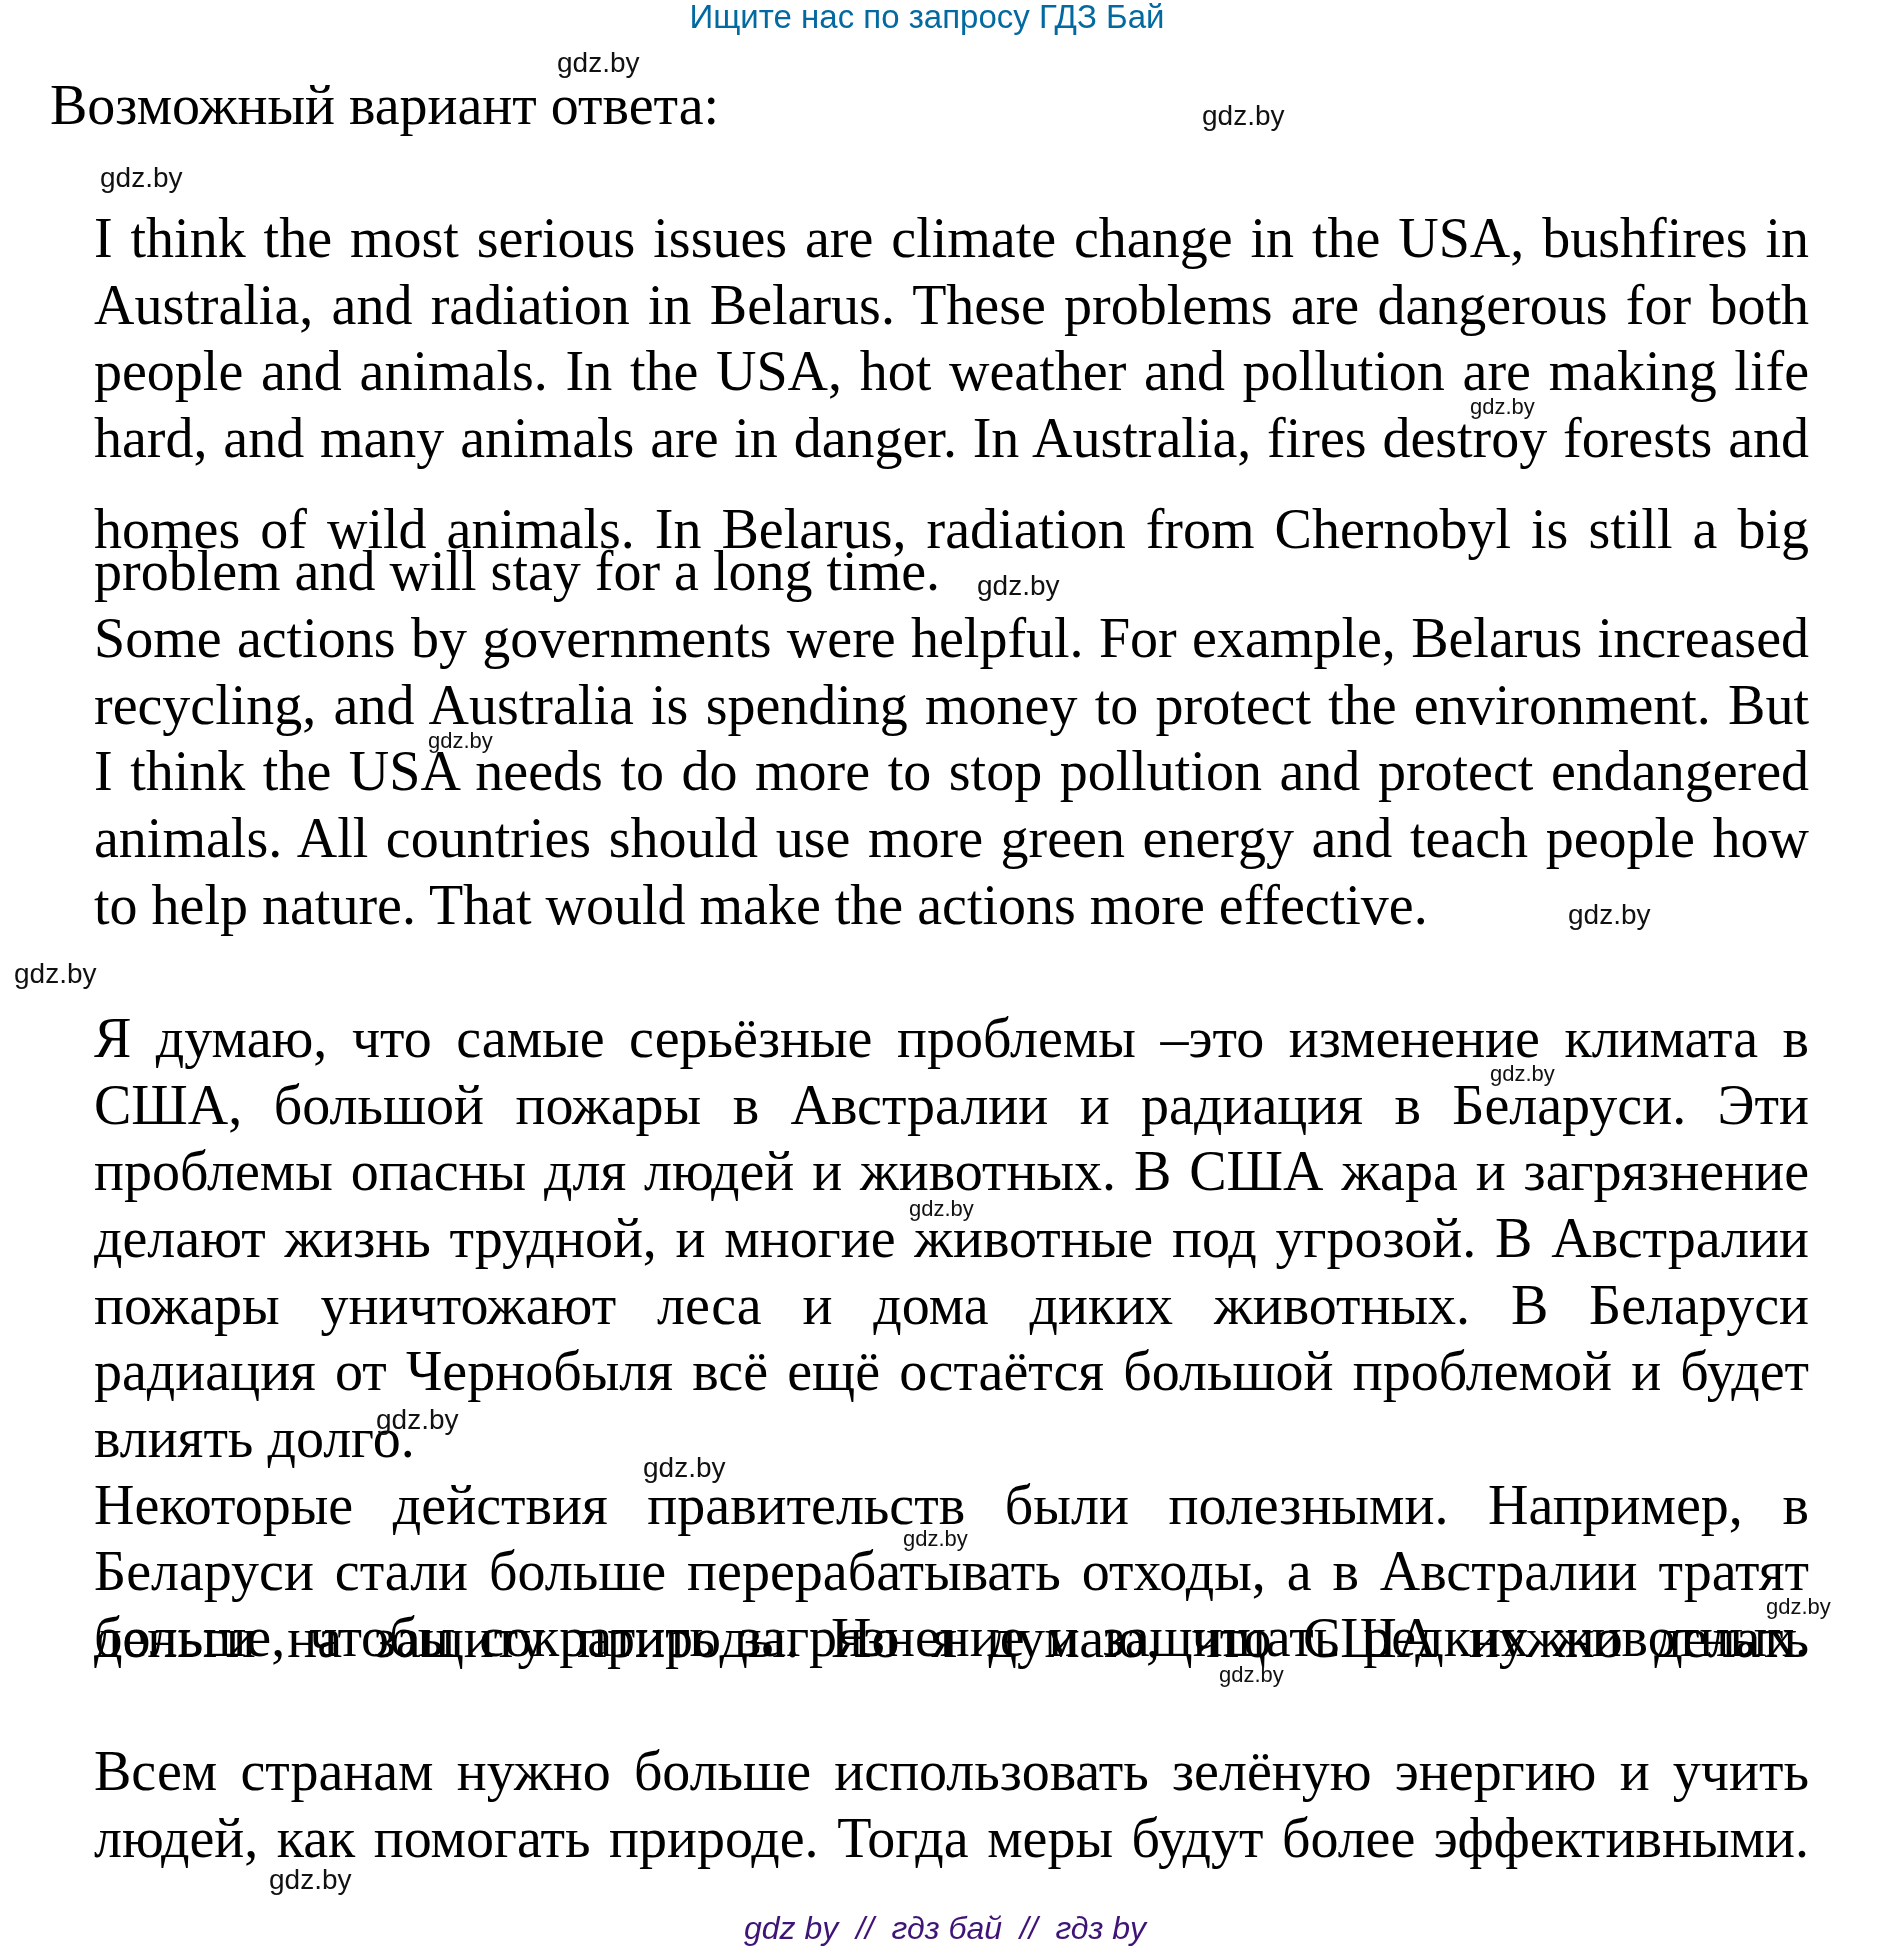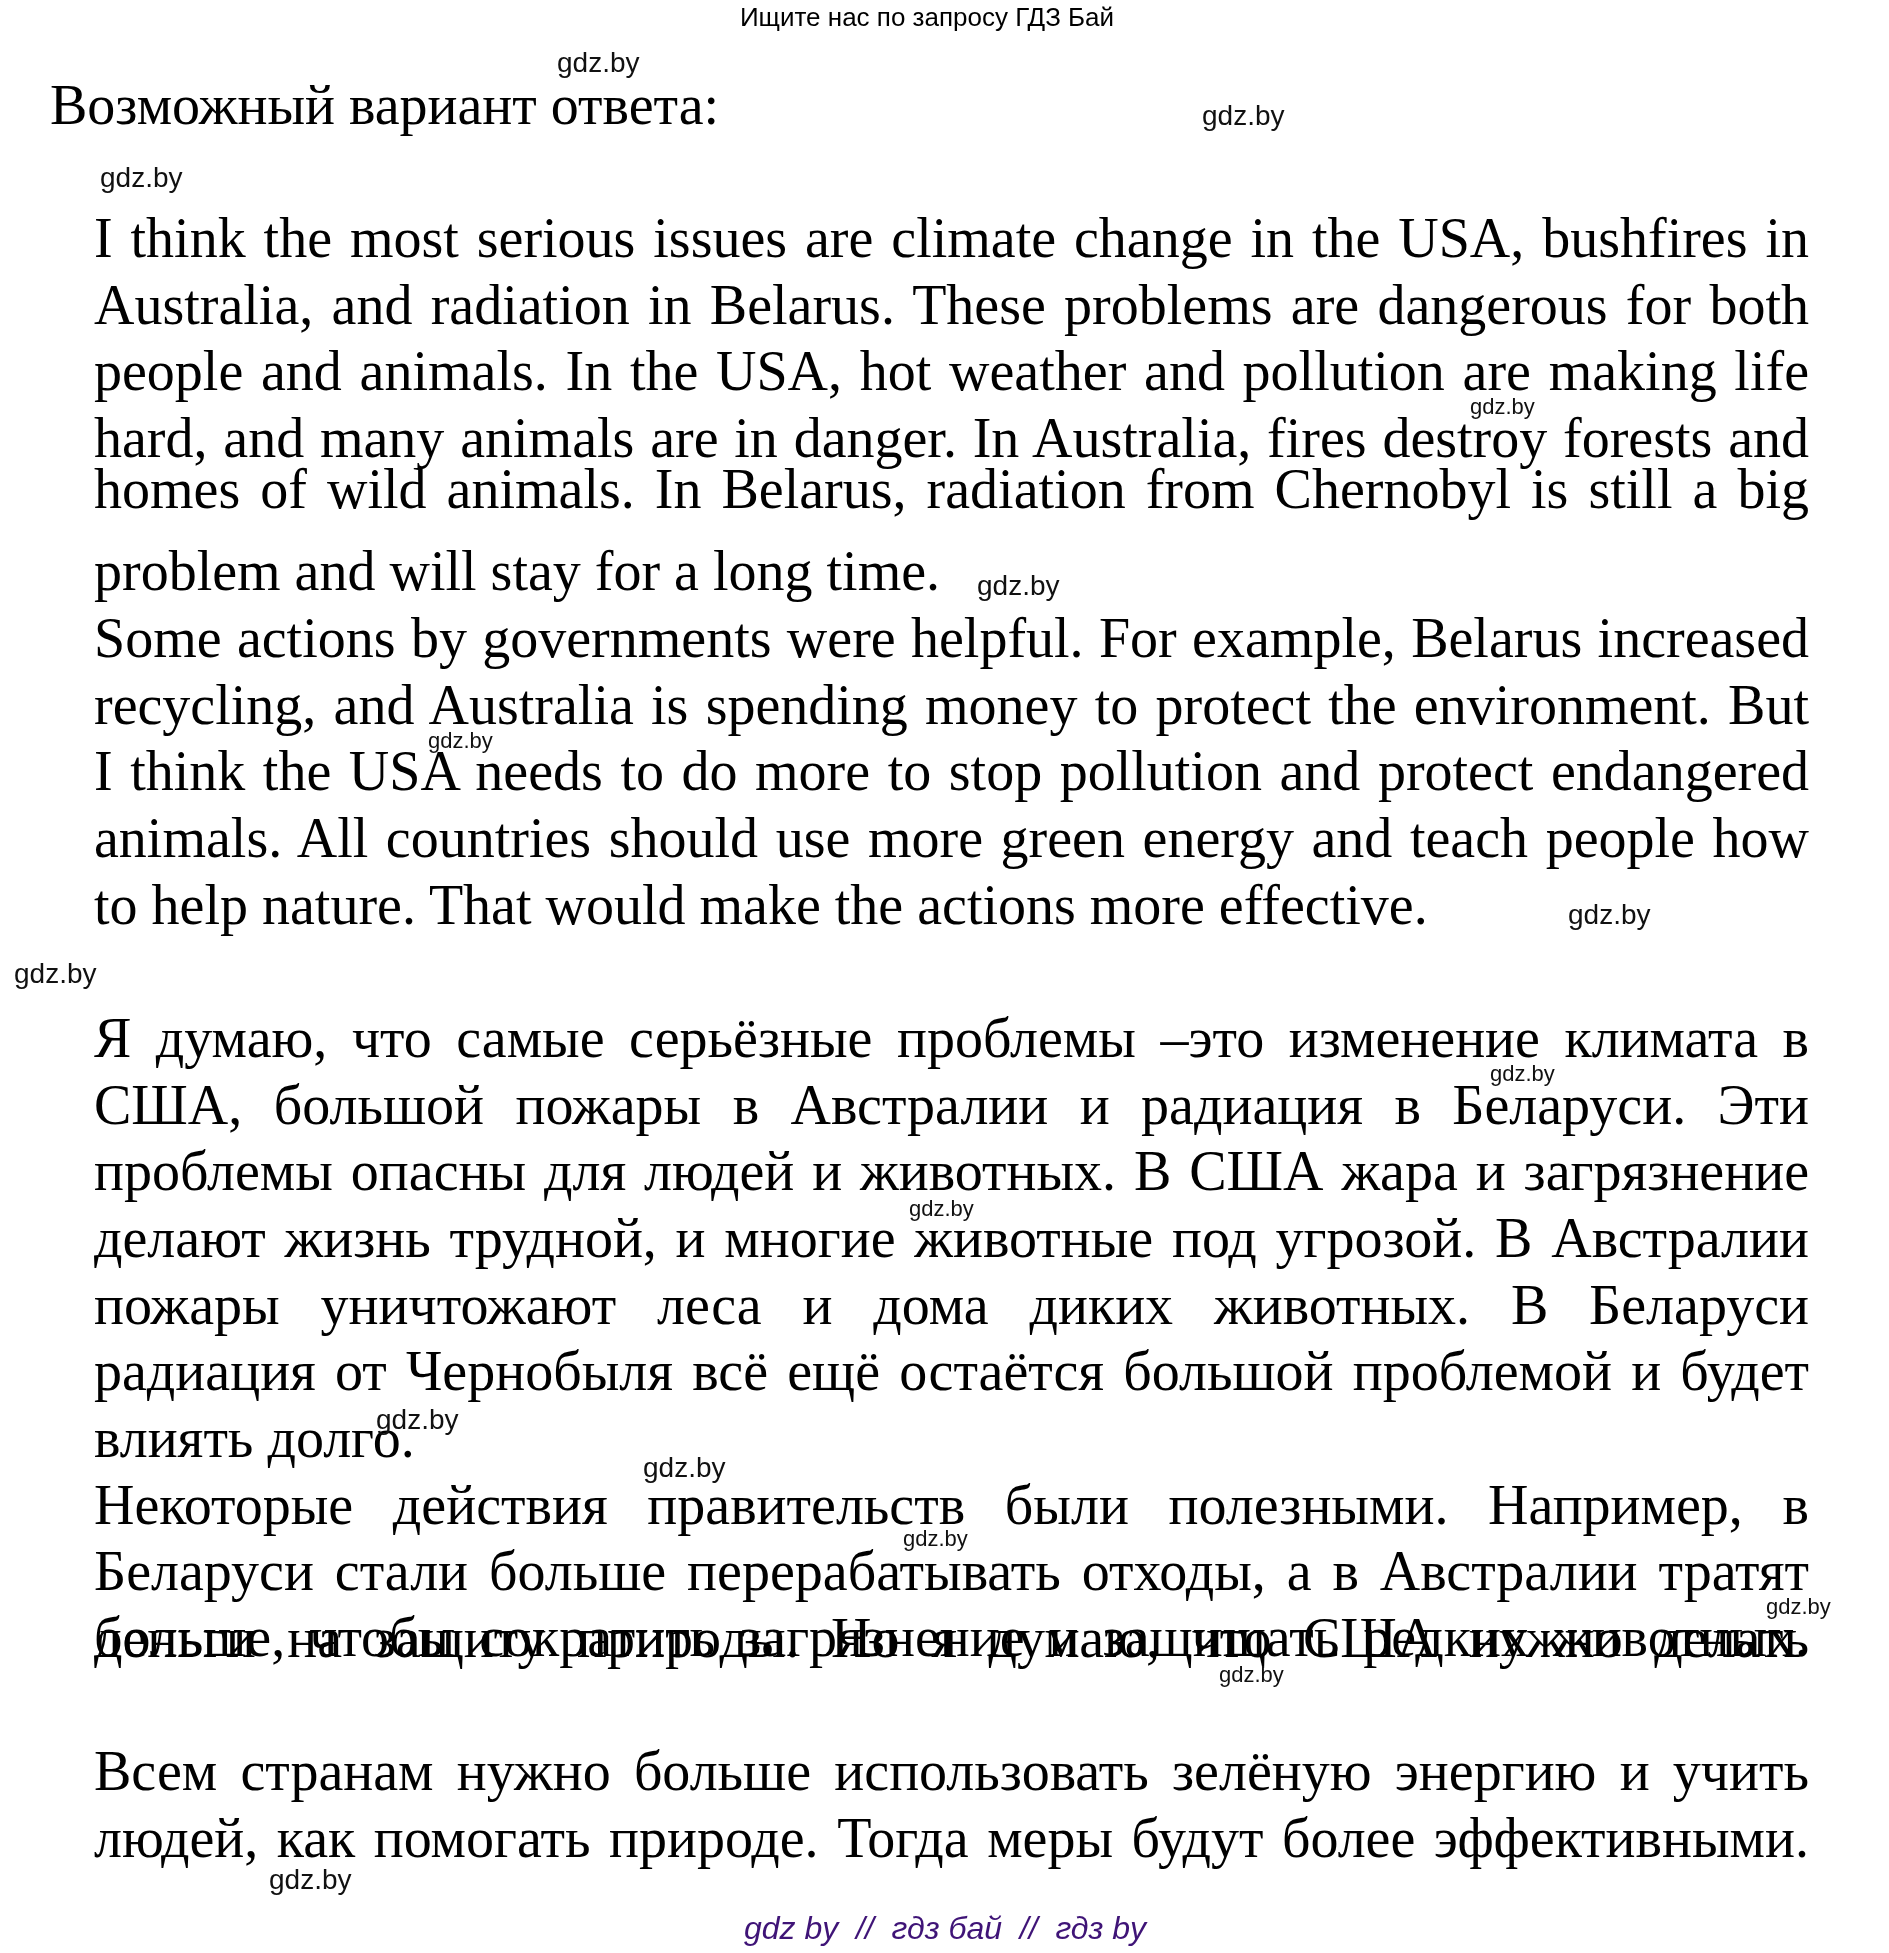--- a/index.html
+++ b/index.html
@@ -1,20 +1,20 @@
 <!DOCTYPE html>
 <html><head>
 <meta charset="utf-8">
 <style>
   html, body { margin:0; padding:0; background:#ffffff; }
   body { width:1890px; height:1953px; position:relative; overflow:hidden; }
   .banner {
     position:absolute; left:0; top:0; width:1854px; text-align:center;
-    font-family:"Liberation Sans", sans-serif; font-size:26px; line-height:34px;
-    color:#000000;
+    font-family:"Liberation Sans", sans-serif; font-size:33px; line-height:34px;
+    color:#0369a1;
   }
   .footer {
     position:absolute; left:0; top:1908px; width:1890px; text-align:center;
     font-family:"Liberation Sans", sans-serif; font-size:32px; line-height:40px;
     color:#3f1477; white-space:pre;font-style:italic;
   }
   .heading {
     position:absolute; left:50px; top:72px;
     font-family:"Liberation Serif", serif; font-size:56px; line-height:66px; color:#000;
     white-space:nowrap;
@@ -35,21 +35,21 @@
 <body>
 
 <div class="banner">Ищите нас по запросу ГДЗ Бай</div>
 
 <div class="heading">Возможный вариант ответа:</div>
 
 <div class="line" style="top:205px"><span>I think the most serious issues are climate change in the USA, bushfires in</span></div>
 <div class="line" style="top:272px"><span>Australia, and radiation in Belarus. These problems are dangerous for both</span></div>
 <div class="line" style="top:338px"><span>people and animals. In the USA, hot weather and pollution are making life</span></div>
 <div class="line" style="top:405px"><span>hard, and many animals are in danger. In Australia, fires destroy forests and</span></div>
-<div class="line" style="top:456px"><span>homes of wild animals. In Belarus, radiation from Chernobyl is still a big</span></div>
+<div class="line" style="top:496px"><span>homes of wild animals. In Belarus, radiation from Chernobyl is still a big</span></div>
 <div class="line last" style="top:538px"><span>problem and will stay for a long time.</span></div>
 
 <div class="line" style="top:605px"><span>Some actions by governments were helpful. For example, Belarus increased</span></div>
 <div class="line" style="top:672px"><span>recycling, and Australia is spending money to protect the environment. But</span></div>
 <div class="line" style="top:738px"><span>I think the USA needs to do more to stop pollution and protect endangered</span></div>
 <div class="line" style="top:805px"><span>animals. All countries should use more green energy and teach people how</span></div>
 <div class="line last" style="top:872px"><span>to help nature. That would make the actions more effective.</span></div>
 
 <div class="line" style="top:1005px"><span>Я думаю, что самые серьёзные проблемы –это изменение климата в</span></div>
 <div class="line" style="top:1072px"><span>США, большой пожары в Австралии и радиация в Беларуси. Эти</span></div>

